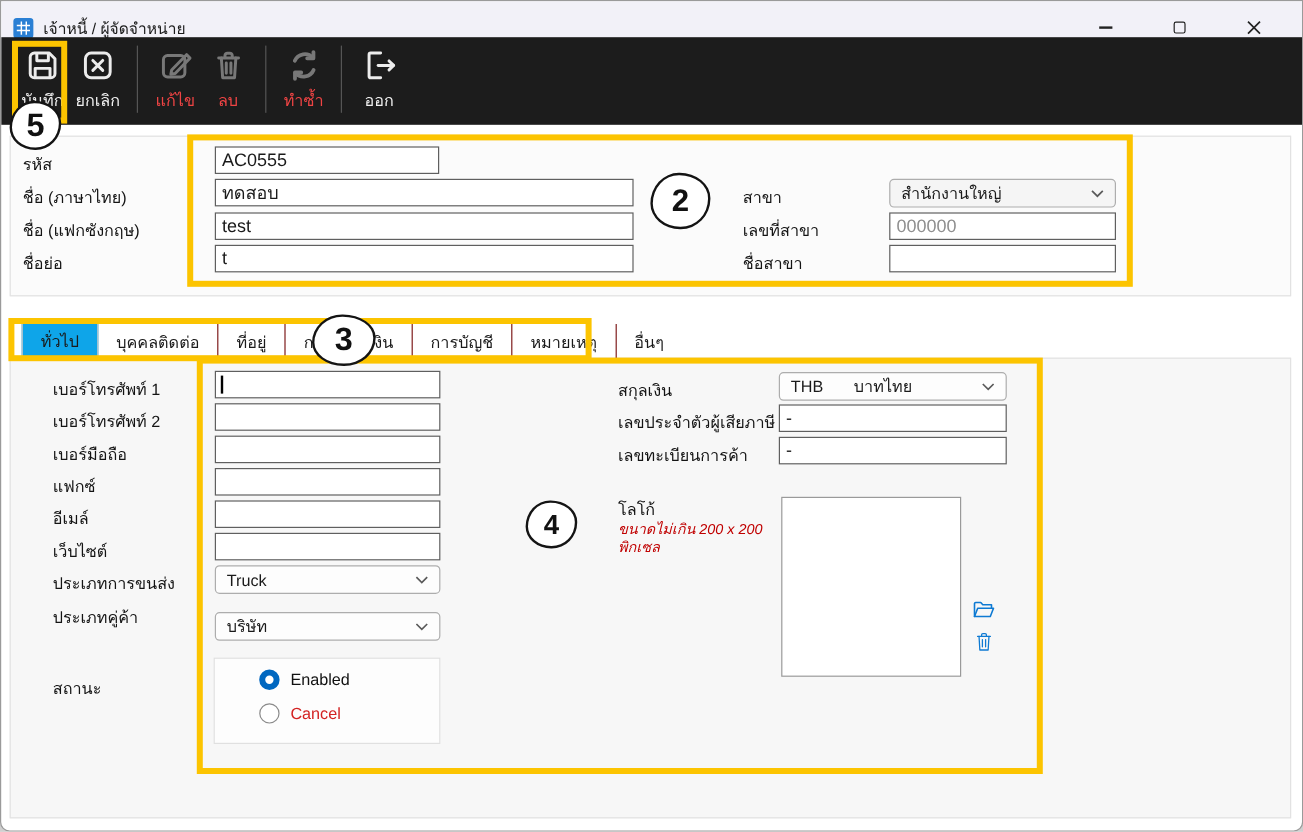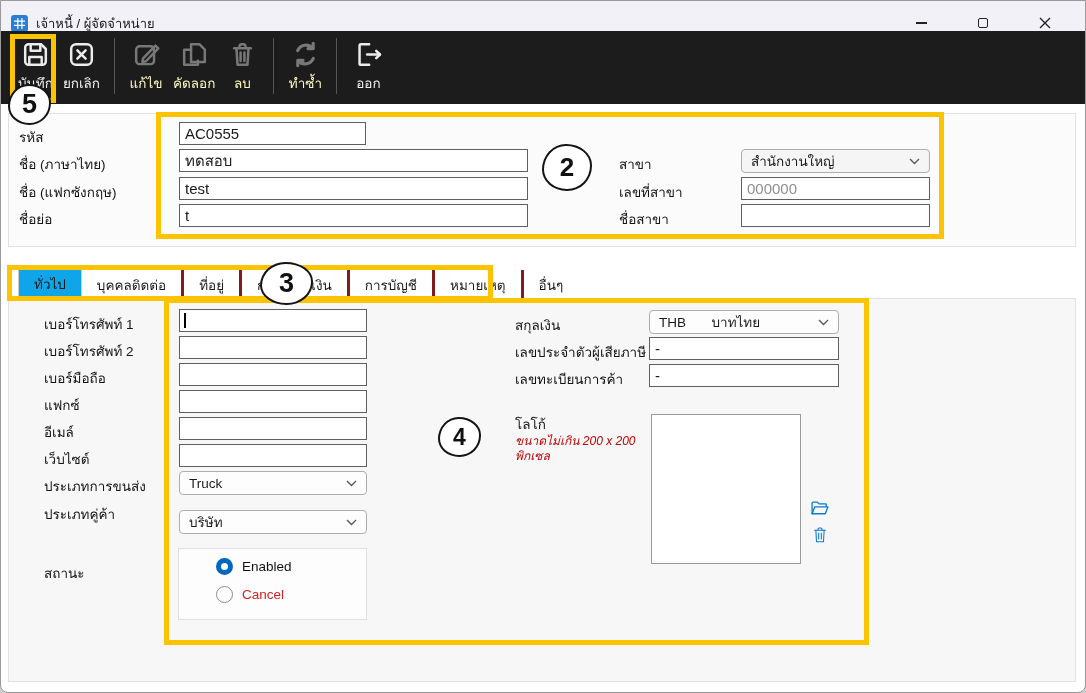--- a/index.html
+++ b/index.html
@@ -18,33 +18,33 @@
 
   
   .toolbar { position:absolute; left:0; top:30px; width:100%; height:73px; background:#1c1c1c;
              display:flex; align-items:flex-start; padding:5px 0 0 12px; }
   .tbtn { display:flex; flex-direction:column; align-items:center; justify-content:flex-start;
           gap:1px; padding:2px 5px; min-width:44px; }
   .tbtn svg { width:33px; height:33px; stroke:#ececec; fill:none; stroke-width:1.8;
               stroke-linecap:round; stroke-linejoin:round; }
   .tbtn .tlabel { font-size:13.5px; color:#f0f0f0; white-space:nowrap; }
   .tbtn.disabled svg { stroke:#787878; }
-  .tbtn.disabled .tlabel { color:#fef9c3; }
+  .tbtn.disabled .tlabel { color:#ef4444; }
   .tdiv { width:1px; height:56px; background:#555; margin:2px 9px 0 9px; }
 
   
   .header-panel { position:absolute; left:7px; top:112px; width:1068px; height:134px;
                   background:#fbfbfb; border:1px solid #e2e2e2; }
   .tab-pane { position:absolute; left:7px; top:297px; width:1068px; height:384px;
               background:#f7f7f7; border:1px solid #e2e2e2; }
 
   
   .tabstrip { position:absolute; left:17px; top:266px; height:32px; display:flex; align-items:flex-end; z-index:2; }
   .tab { height:29px; display:flex; align-items:center; padding:0 15px; font-size:13.5px;
-         color:#1a1a1a; border-right:3px solid #7f1d1d; background:transparent; }
+         color:#1a1a1a; border-right:1px solid #7f1d1d; background:transparent; }
   .tab.active { height:32px; background:#0ea5e9; border:1px solid #c9c9c9; border-bottom:none; }
   .tab:last-child { border-right:none; }
 
   
   .lbl { position:absolute; font-size:13.5px; color:#141414; white-space:nowrap; z-index:1; }
   .inp { position:absolute; height:23px; border:1px solid #5f5f5f; background:#fff;
          font-family:"Liberation Sans", sans-serif; font-size:15px; color:#1a1a1a;
          padding:0 5px; z-index:1; }
   .inp.dim { color:#8f8f8f; }
   .cbo { position:absolute; height:24px; border:1px solid #adadad; border-radius:4px; background:#fdfdfd;
@@ -119,27 +119,20 @@
     <div class="tdiv"></div>
     <div class="tbtn disabled">
       <svg viewBox="0 0 24 24">
         <rect x="4.5" y="6" width="13" height="13" rx="2.5"></rect>
         <path d="M9.5 14.8l9-9.3 2.1 2.1-9 9.3-2.6.5z"></path>
       </svg>
       <span class="tlabel">แก้ไข</span>
     </div>
     <div class="tbtn disabled">
       <svg viewBox="0 0 24 24">
-        <path d="M9.5 4.5h6l4 4v9h-10z"></path>
-          <path d="M9.5 8.5H4.5v11h10v-3"></path>
-      </svg>
-      <span class="tlabel">คัดลอก</span>
-    </div>
-    <div class="tbtn disabled">
-      <svg viewBox="0 0 24 24">
         <path d="M6 7.5h12"></path>
           <path d="M9.8 7.3V6a1.4 1.4 0 0 1 1.4-1.4h1.6A1.4 1.4 0 0 1 14.2 6v1.3"></path>
         <path d="M7.6 7.5l.8 12h7.2l.8-12"></path>
           <path d="M10.6 10.5v6.2M13.4 10.5v6.2"></path>
       </svg>
       <span class="tlabel">ลบ</span>
     </div>
     <div class="tdiv"></div>
     <div class="tbtn disabled">
       <svg viewBox="0 0 24 24" style="stroke-width:2.3">

